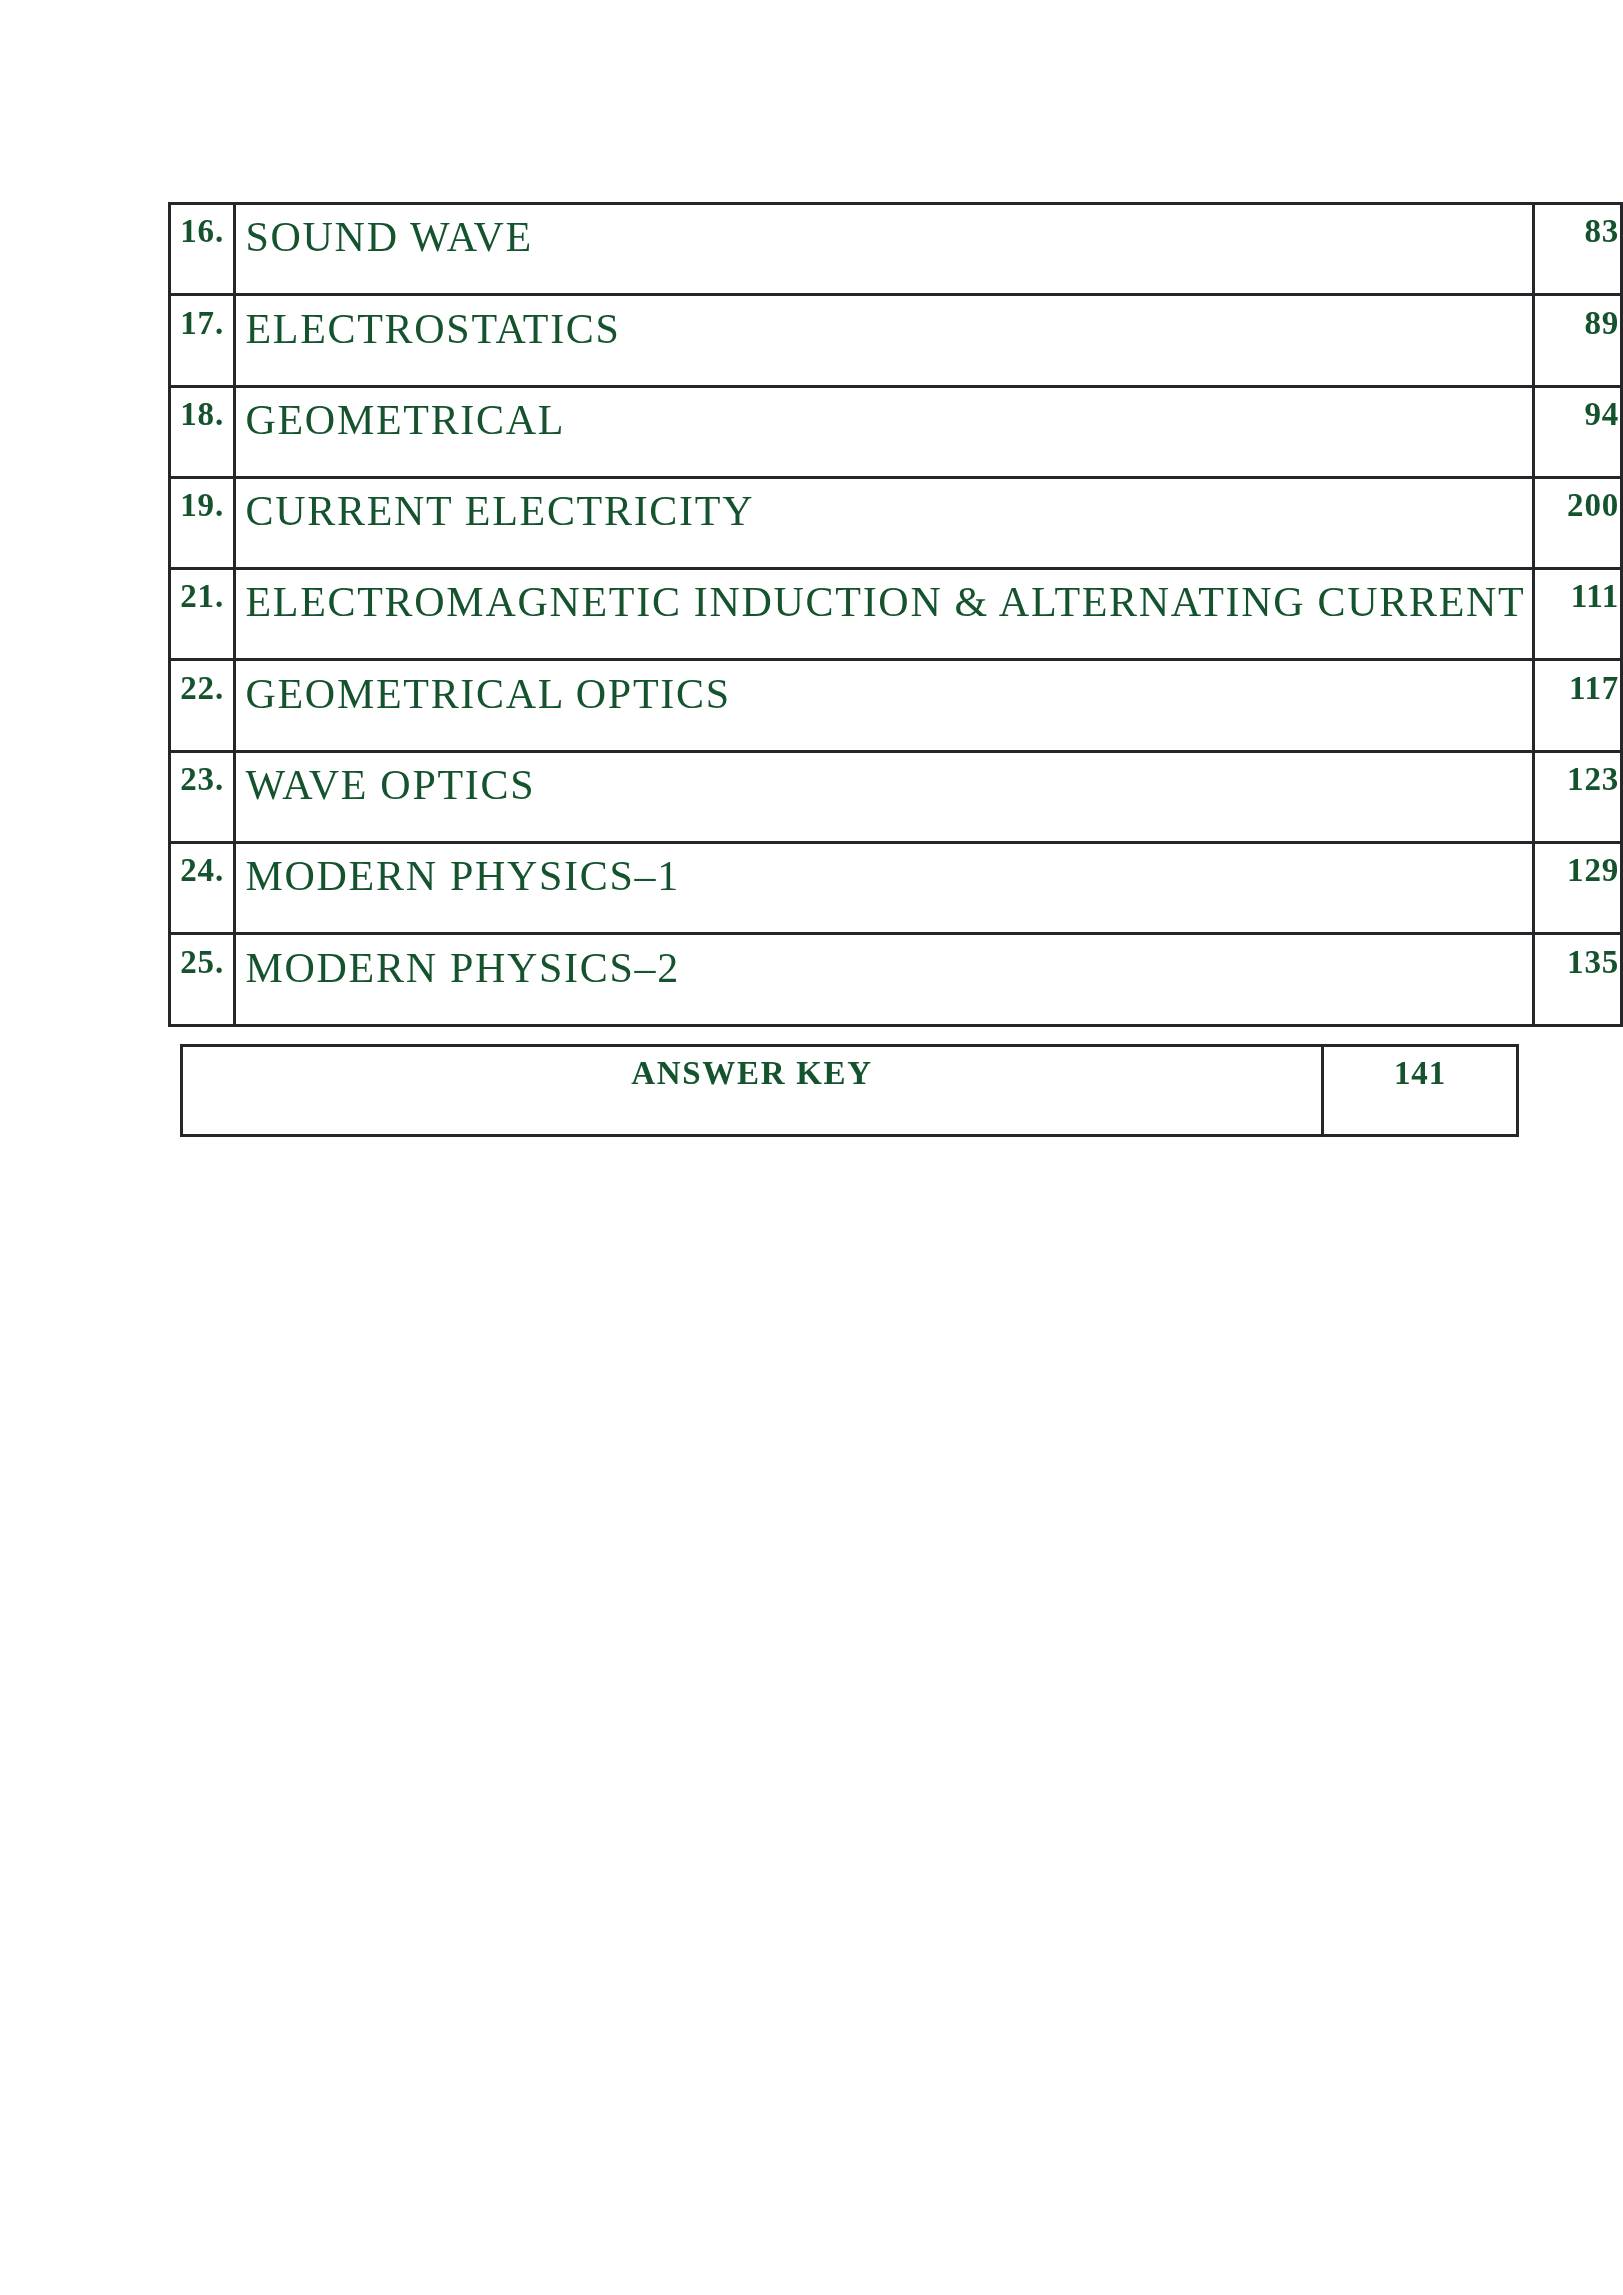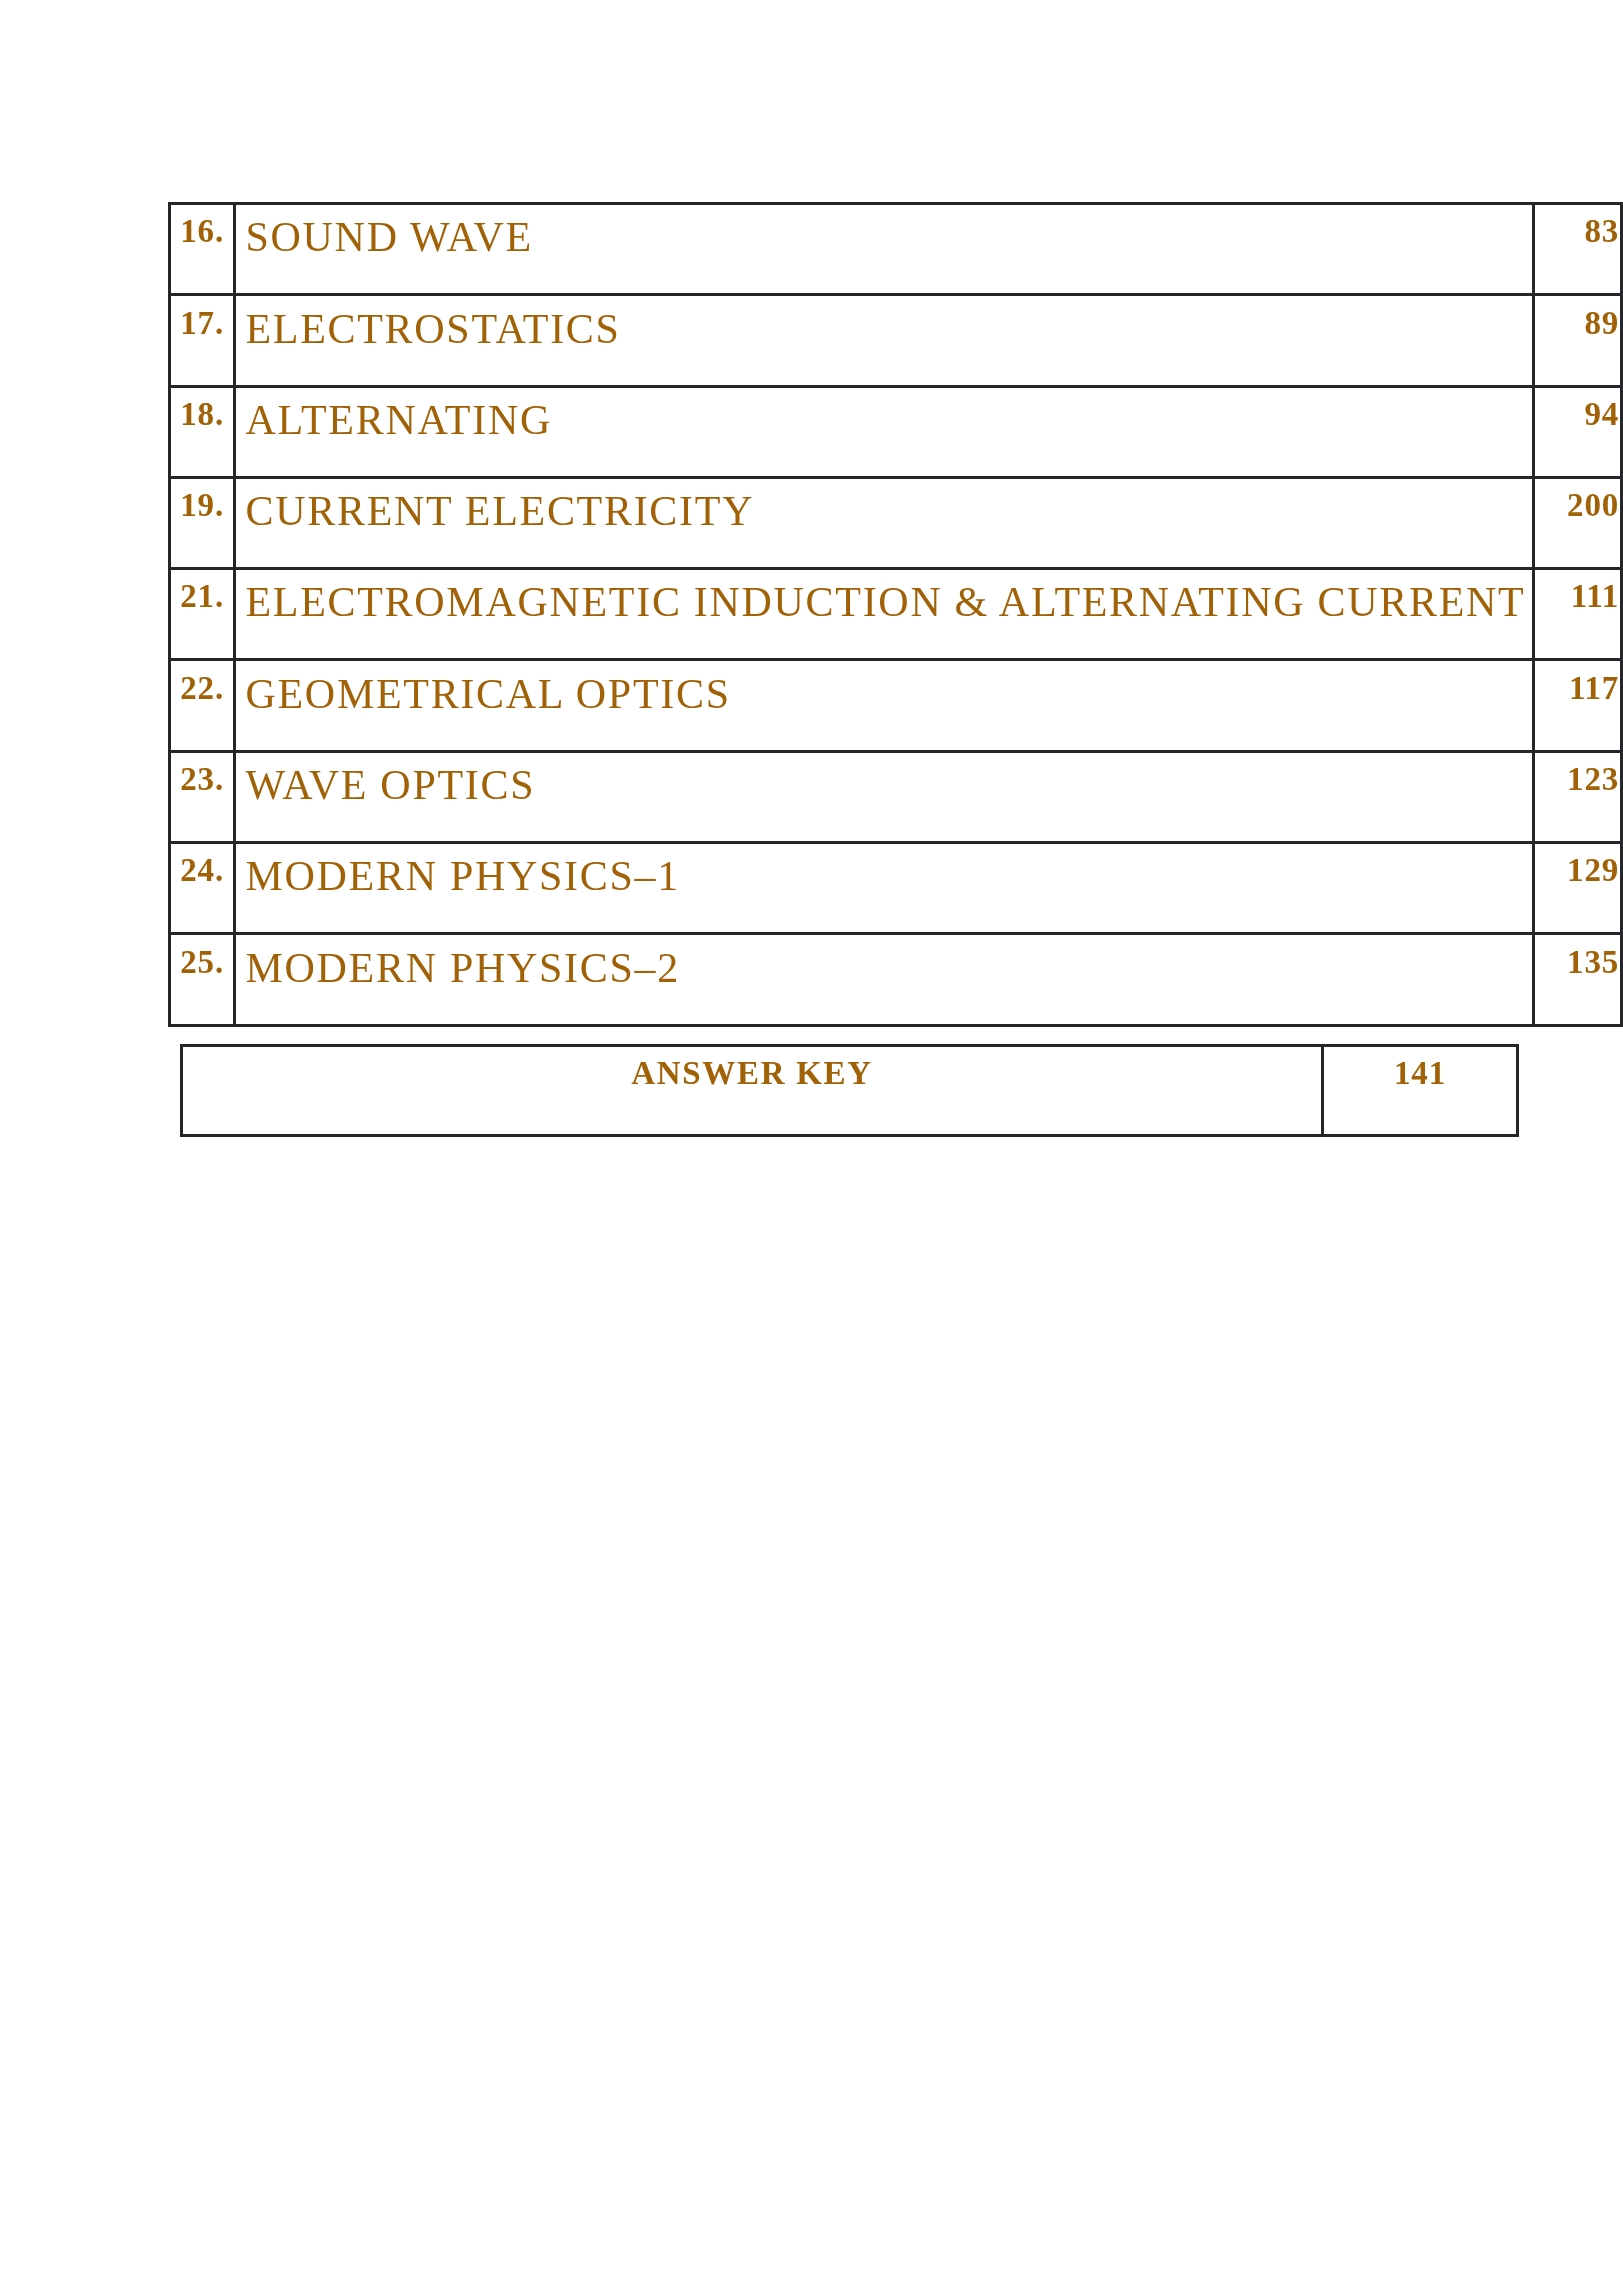--- a/index.html
+++ b/index.html
@@ -6,21 +6,21 @@
     margin: 0;
     padding: 0;
     background: #ffffff;
   }
   .doc-page {
     position: relative;
     width: 1623px;
     height: 1845px;
     background: #ffffff;
     font-family: "Liberation Serif", serif;
-    color: #a16207;
+    color: #14532d;
     overflow: hidden;
   }
   table.toc {
     position: absolute;
     left: 168px;
     top: 202px;
     border-collapse: collapse;
     table-layout: fixed;
   }
   table.answer {
@@ -95,21 +95,21 @@
         <td class="c-title">SOUND WAVE</td>
         <td class="c-page">83</td>
       </tr>
       <tr>
         <td class="c-num">17.</td>
         <td class="c-title">ELECTROSTATICS</td>
         <td class="c-page">89</td>
       </tr>
       <tr>
         <td class="c-num">18.</td>
-        <td class="c-title">ALTERNATING</td>
+        <td class="c-title">GEOMETRICAL</td>
         <td class="c-page">94</td>
       </tr>
       <tr>
         <td class="c-num">19.</td>
         <td class="c-title">CURRENT ELECTRICITY</td>
         <td class="c-page">200</td>
       </tr>
       <tr>
         <td class="c-num">21.</td>
         <td class="c-title">ELECTROMAGNETIC INDUCTION &amp; ALTERNATING CURRENT</td>

